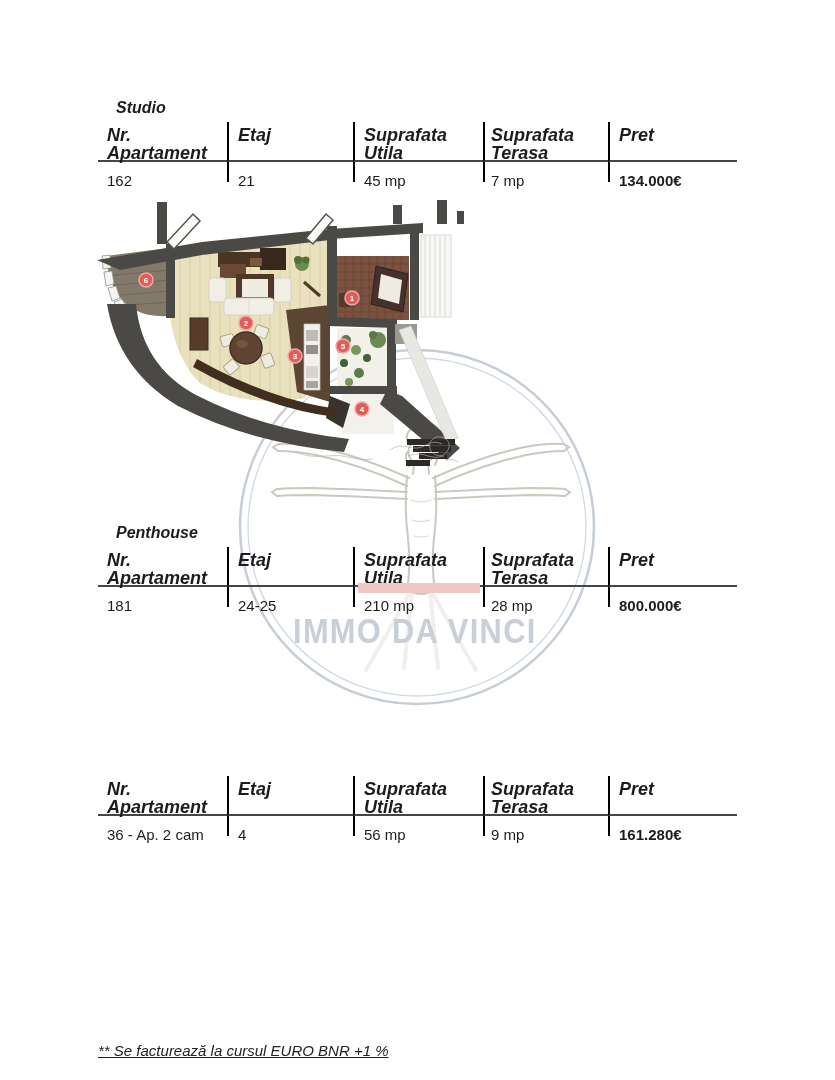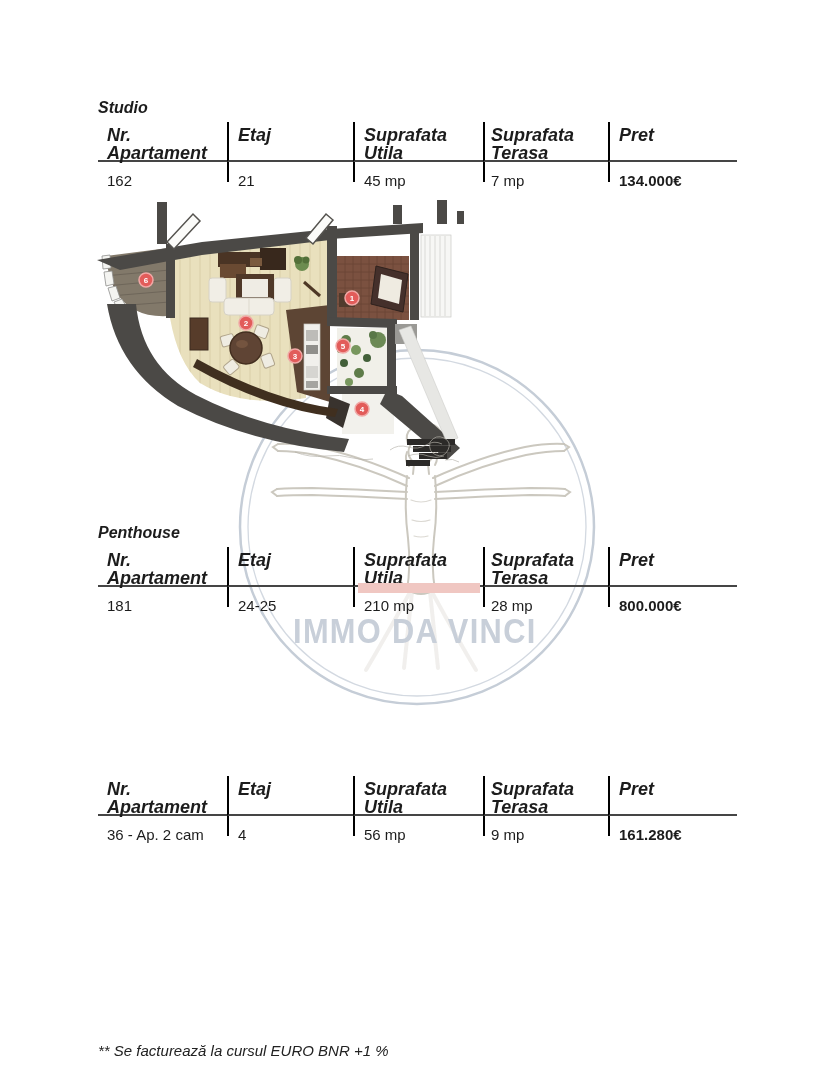--- a/index.html
+++ b/index.html
@@ -6,40 +6,40 @@
   .page{position:relative;width:835px;height:1080px;background:#ffffff;overflow:hidden;
         font-family:"Liberation Sans",sans-serif;color:#1c1c1c;}
   
   .wm{position:absolute;left:230px;top:340px;width:380px;height:380px;z-index:1;}
   .wm-brand{position:absolute;left:293px;top:611px;z-index:1;
             font-size:35px;font-weight:bold;letter-spacing:1.5px;color:#c8cfd9;
             transform:scaleX(.88);transform-origin:left top;white-space:nowrap;}
   
   .plan{position:absolute;left:90px;top:198px;width:385px;height:275px;z-index:2;}
   
-  .heading{position:absolute;left:98px;z-index:4;font-size:16px;font-weight:bold;font-style:italic;}
+  .heading{position:absolute;left:116px;z-index:4;font-size:16px;font-weight:bold;font-style:italic;}
   .h-s1{top:99px;} .h-s2{top:524px;} .h-s3{top:752px;}
   
   .tbl{position:absolute;left:98px;width:639px;z-index:4;
        display:grid;grid-template-columns:129px 126px 130px 125px 129px;}
   .t-s1{top:122px;} .t-s2{top:547px;} .t-s3{top:776px;}
   .hc{box-sizing:border-box;height:40px;padding:4px 4px 0 9px;
       font-size:18px;line-height:18px;font-weight:bold;font-style:italic;
       border-bottom:2px solid #454545;}
   .dc{box-sizing:border-box;height:20px;padding:10px 4px 0 9px;
       font-size:15px;line-height:17px;position:relative;z-index:6;}
   .c4{padding-left:6px;}
   .vb{border-left:2px solid #000000;}
   .price{font-weight:bold;}
   
   .hl{position:absolute;left:358px;top:583px;width:122px;height:10px;
       background:#f0c7c2;z-index:5;}
   
   .fnote{position:absolute;left:98px;z-index:4;font-size:15px;font-style:italic;color:#222;}
-  .f1{top:1012px;} .f2{top:1042px;}
+  .f1{top:1012px;} .f2{top:1042px;text-decoration:underline;}
 </style>
 </head>
 <body>
 
 <div class="page">
 
   <svg class="wm" viewBox="0 0 380 380">
     <circle cx="187" cy="187" r="177" fill="none" stroke="#c5cdd7" stroke-width="2.5"></circle>
     <circle cx="187" cy="187" r="169" fill="none" stroke="#d3d9e1" stroke-width="1.3"></circle>
     <g stroke="#c6c2b8" fill="none" stroke-width="2" stroke-linecap="round" opacity="0.9">

